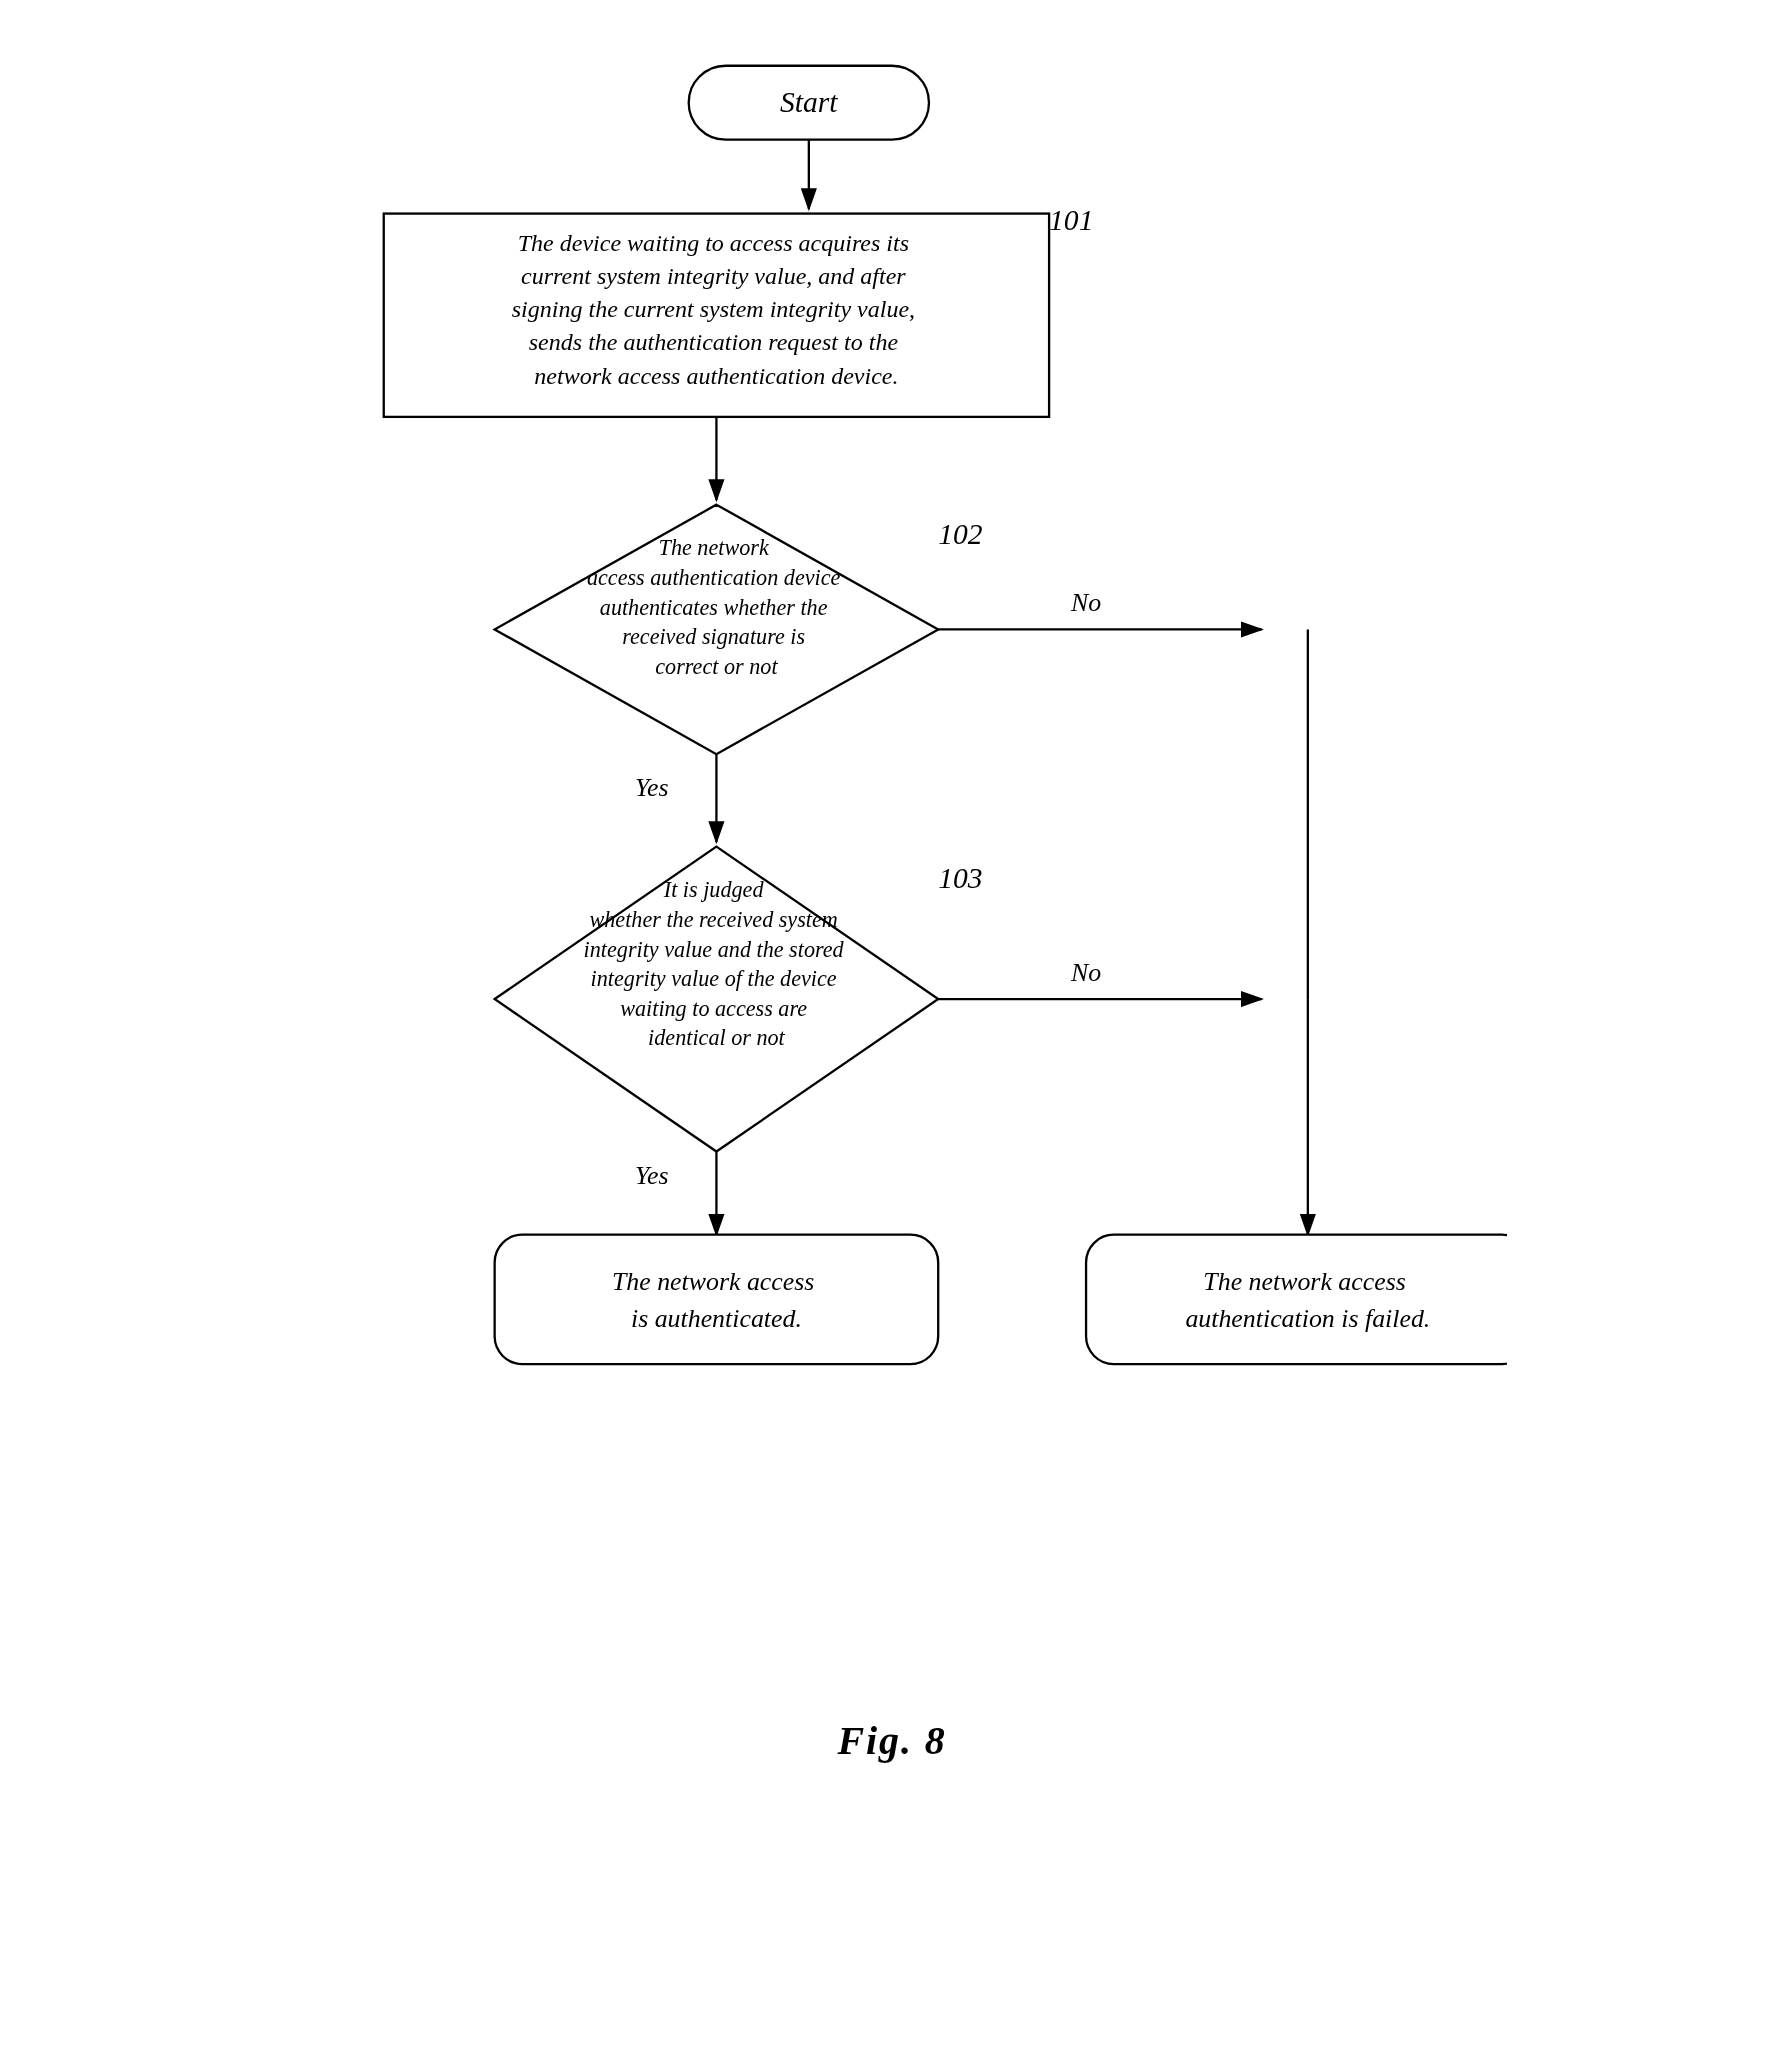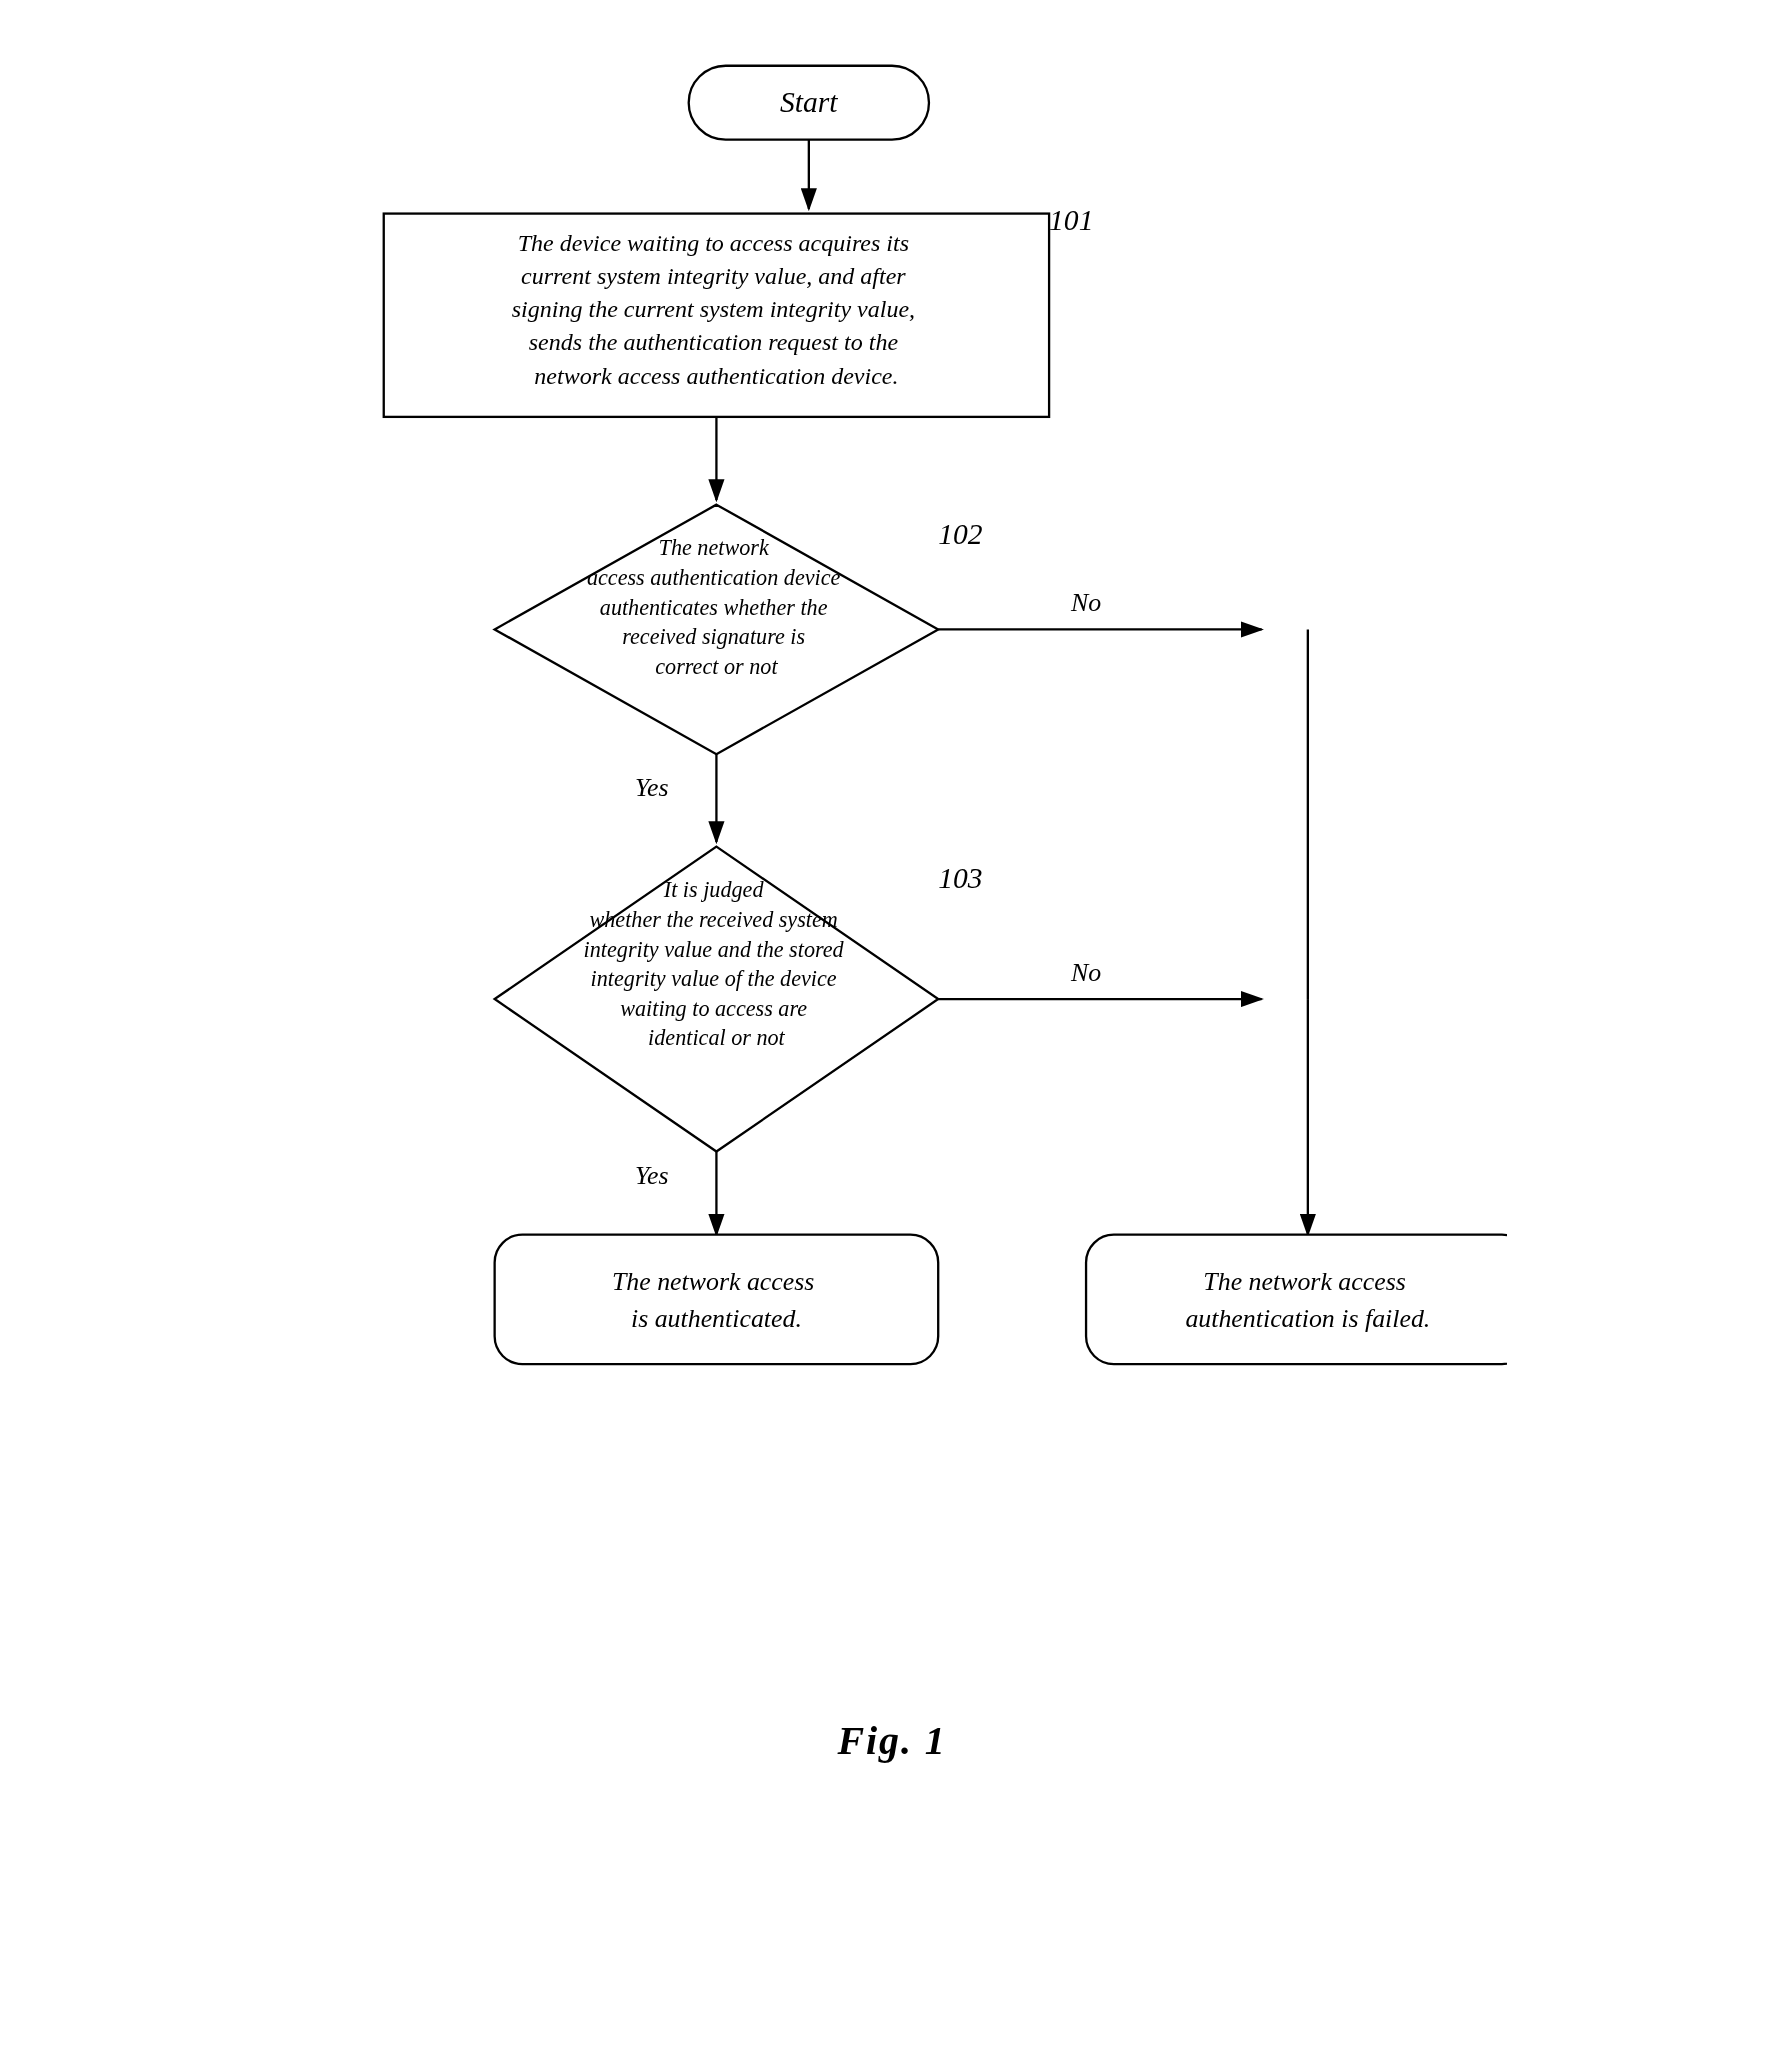--- a/index.html
+++ b/index.html
@@ -117,15 +117,15 @@
   </text>
 
   <defs>
     <marker id="arrow" markerWidth="10" markerHeight="7" refX="9" refY="3.5" orient="auto">
       <polygon points="0 0, 10 3.5, 0 7" fill="black"></polygon>
     </marker>
   </defs>
 
 </svg>
 
-  <div class="fig-label">Fig. 1</div>
+  <div class="fig-label">Fig. 8</div>
 </div>
 
 
 </body></html>

